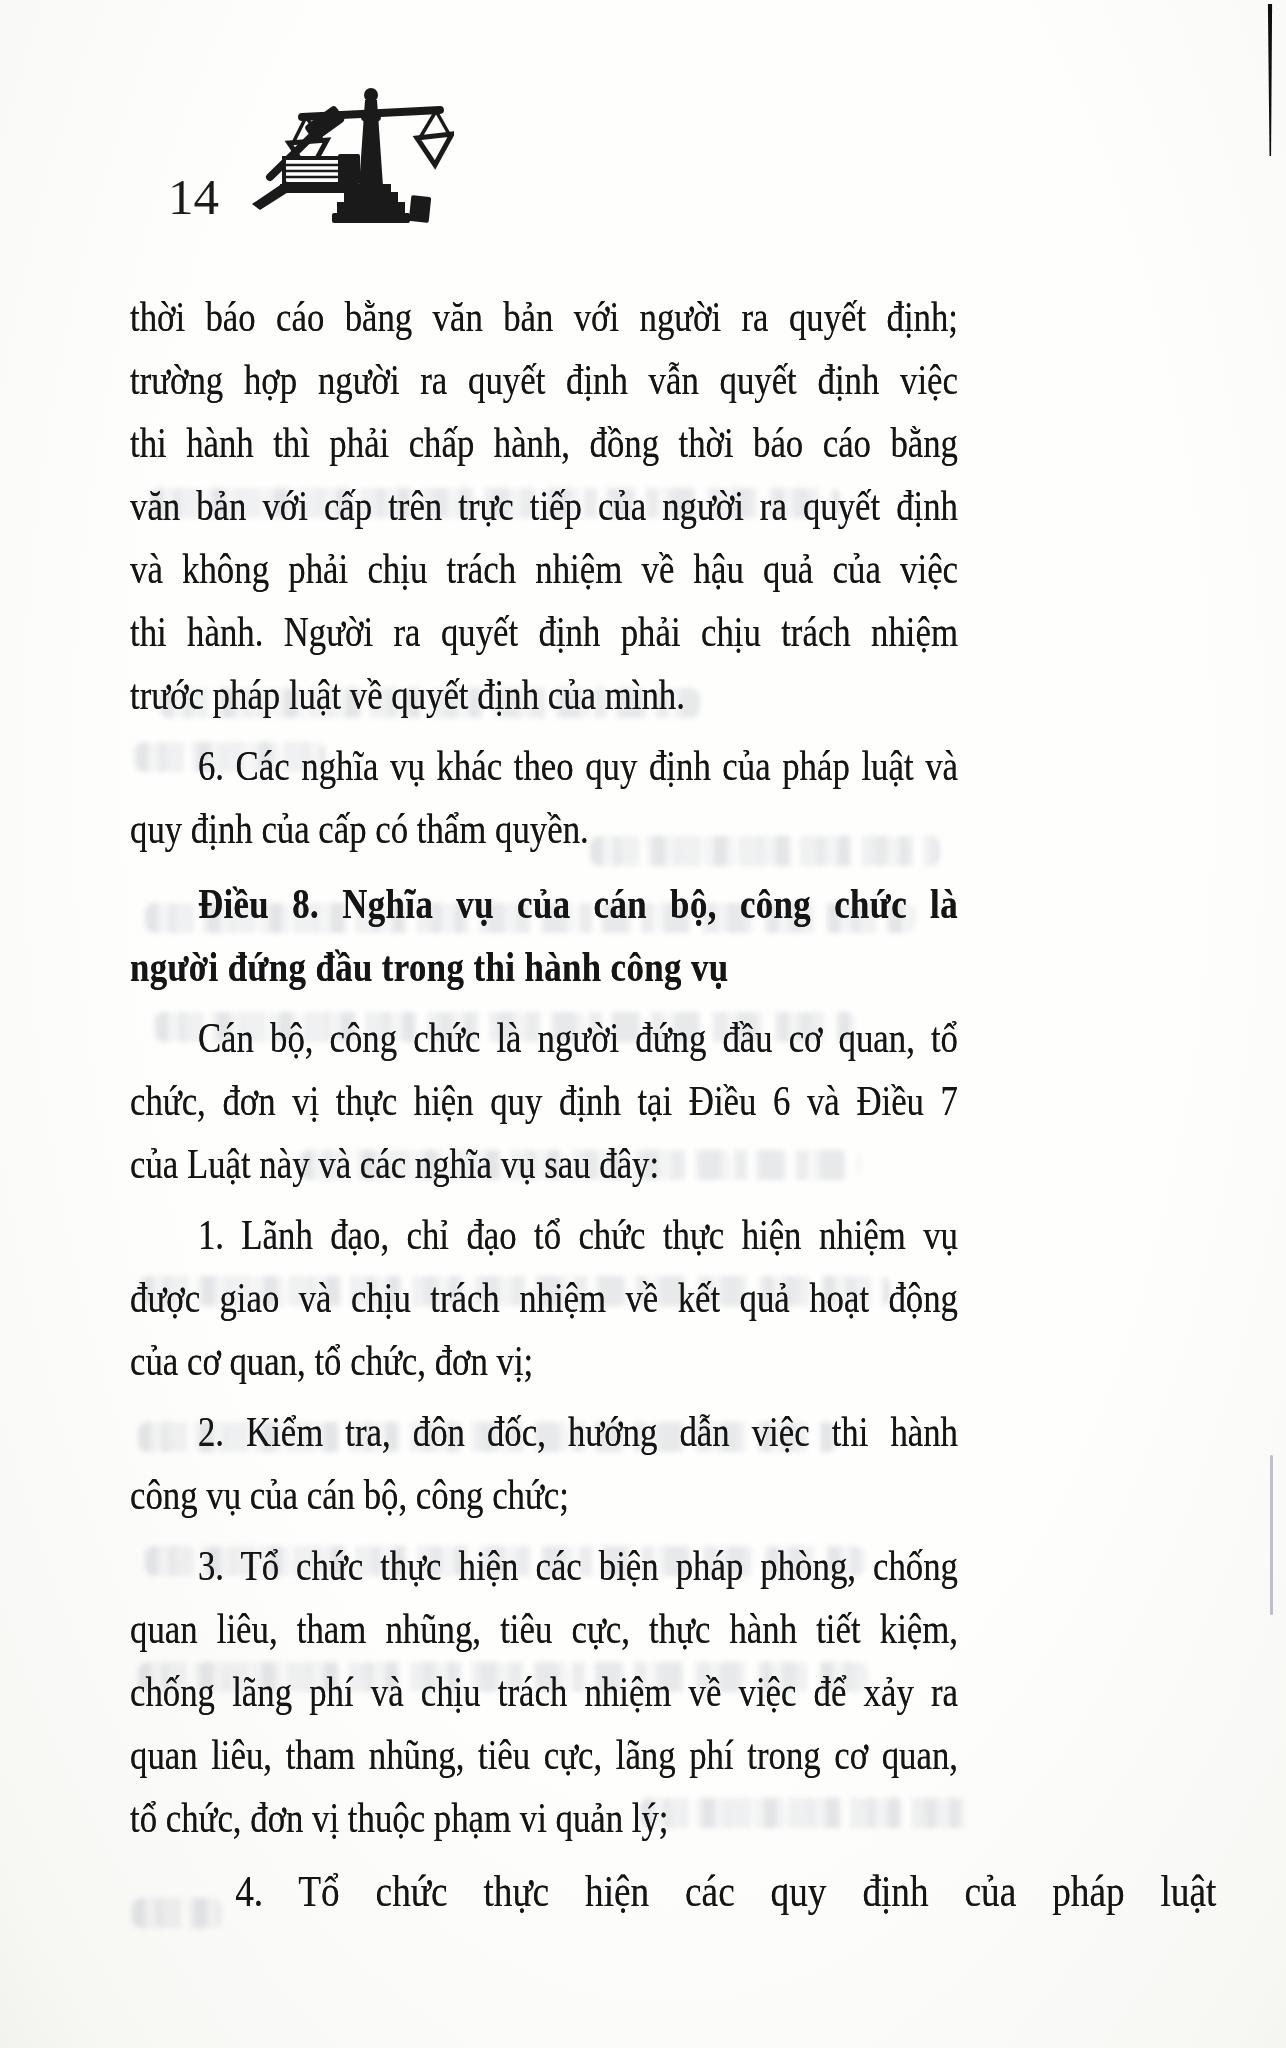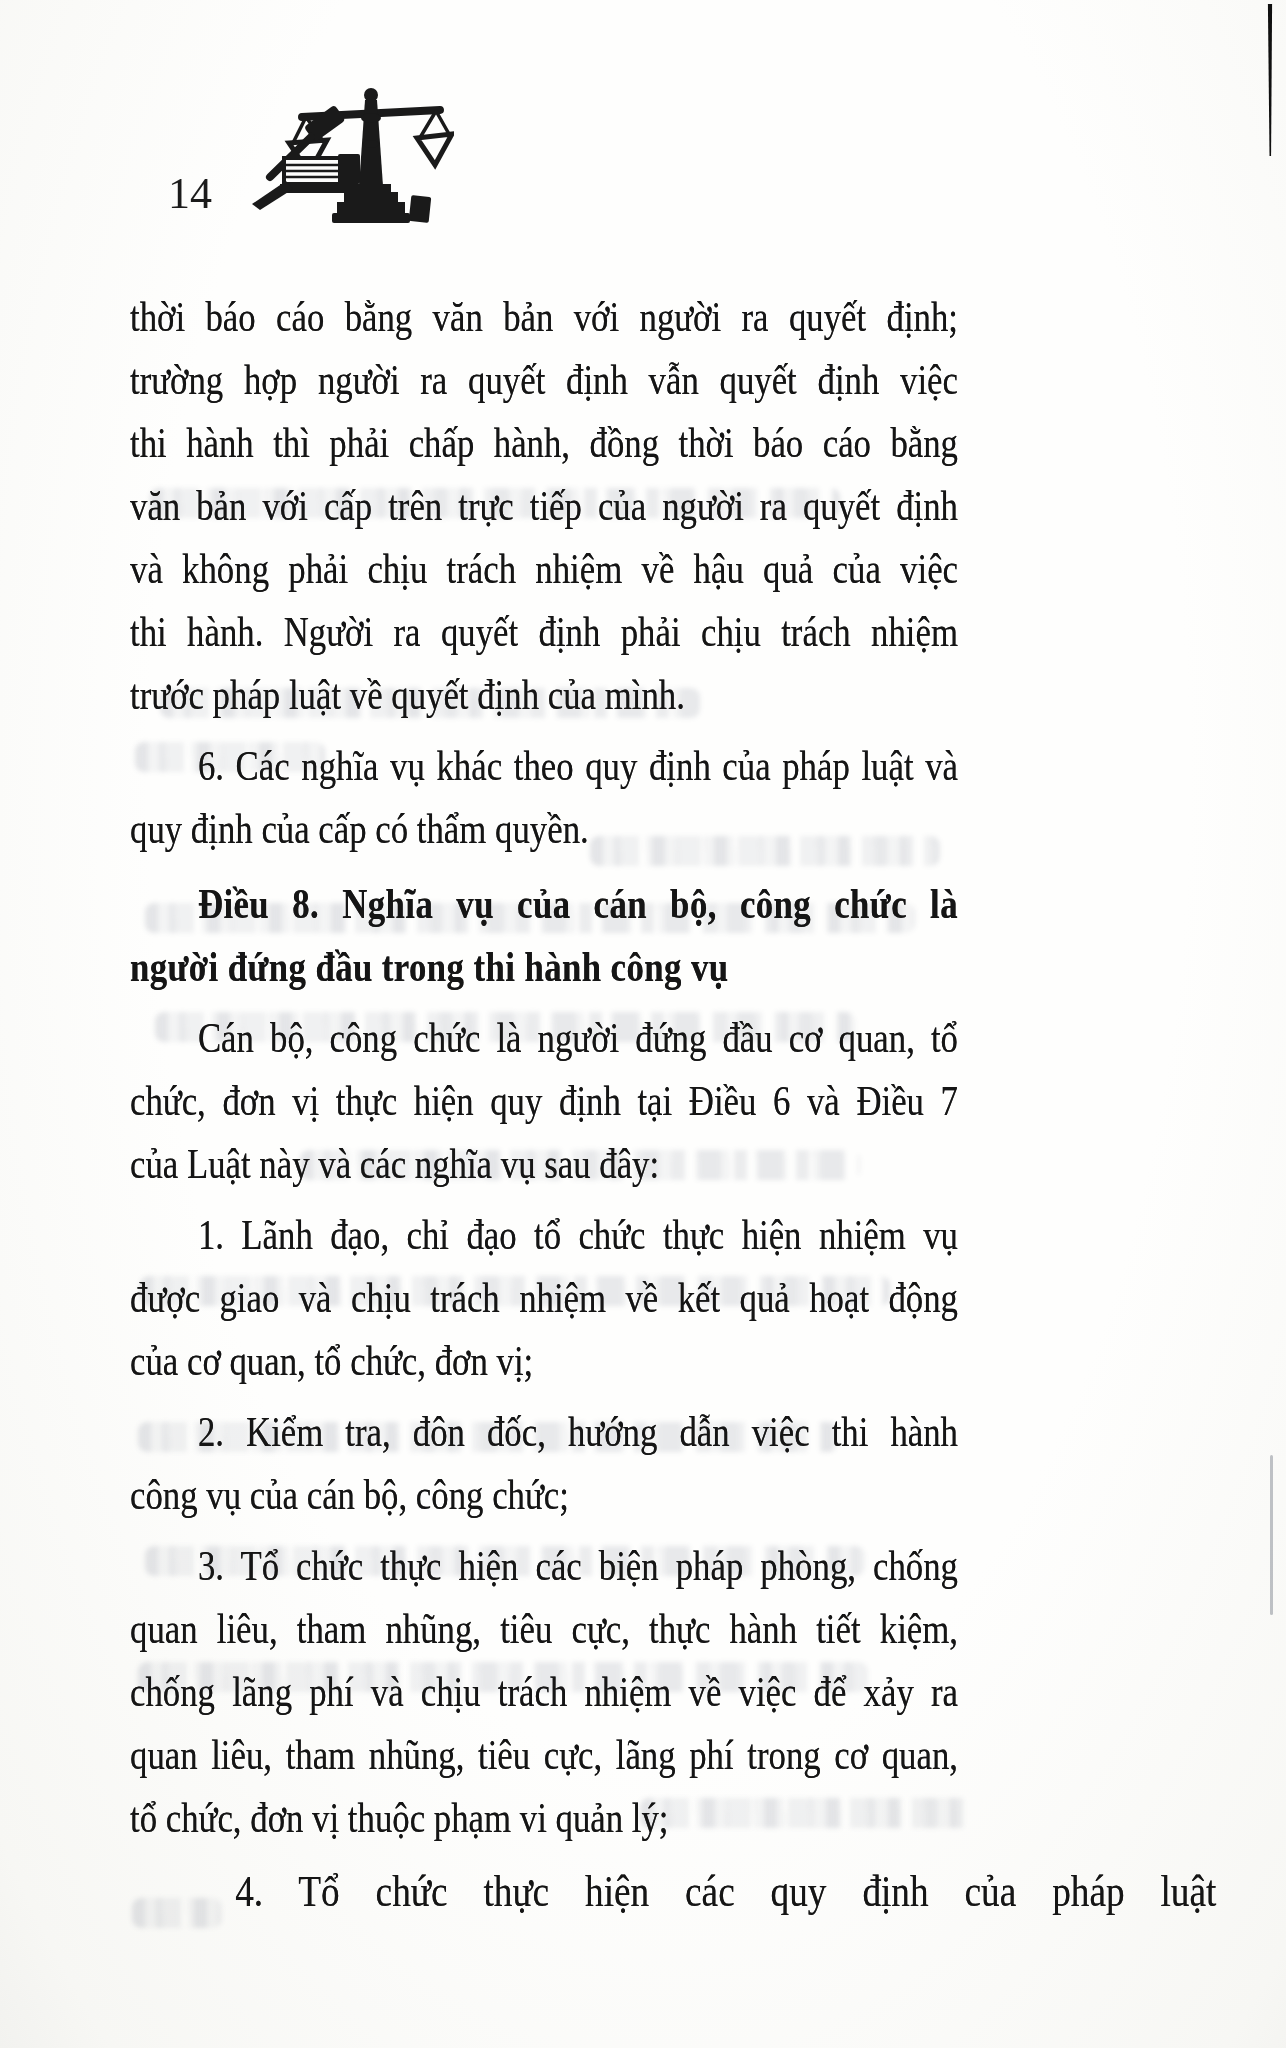--- a/index.html
+++ b/index.html
@@ -6,21 +6,21 @@
   .page {
     position:relative; width:1286px; height:2048px; margin:0 auto;
     background: radial-gradient(ellipse at 52% 38%, #fefefd 55%, #f7f7f4 92%, #f2f2ef 100%);
     overflow:hidden;
     font-family:"Liberation Serif","DejaVu Serif",serif;
     color:#141414;
   }
   
   .page-number {
     position:absolute; left:168px; top:172px;
-    font-size:44px; line-height:1; color:#1b1b1b;
+    font-size:51px; line-height:1; color:#1b1b1b;
   }
   .header-icon { position:absolute; left:250px; top:84px; }
   
   .corner-mark-top {
     position:absolute; left:1267px; top:4px; width:6px; height:152px;
     background:#101010; clip-path:polygon(15% 0,85% 0,68% 100%,42% 100%);
   }
   .corner-mark-mid {
     position:absolute; left:1270px; top:1455px; width:3px; height:160px;
     background:#8d929b; opacity:.55; border-radius:2px;

